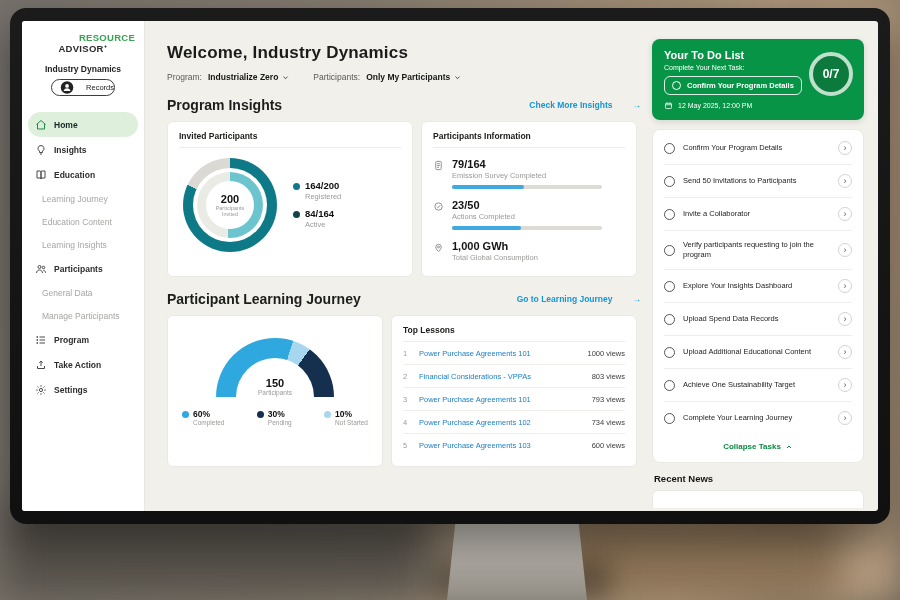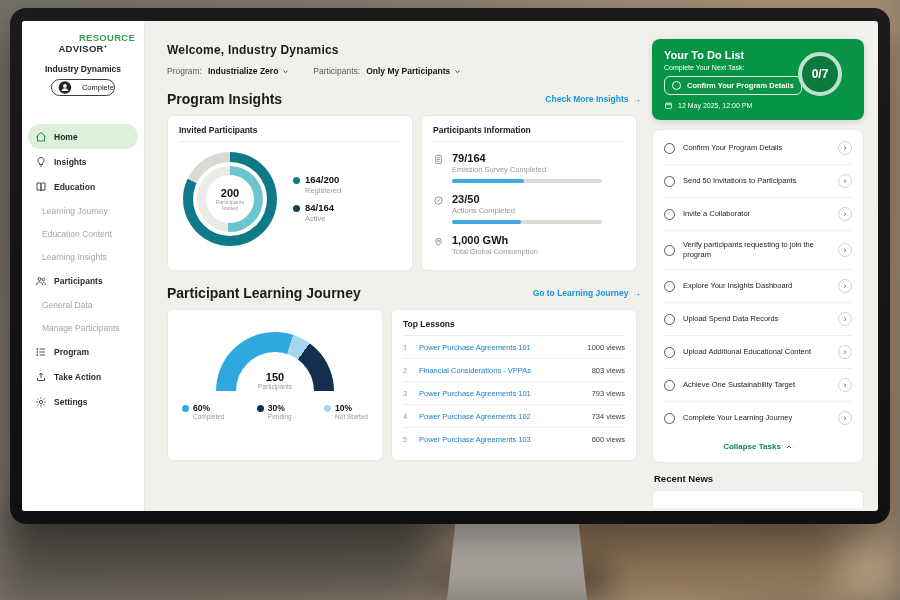--- a/index.html
+++ b/index.html
@@ -18,38 +18,38 @@
   .monitor { position:absolute; left:10px; top:8px; width:880px; height:516px; background:linear-gradient(180deg,#1b1b1b,#101010); border-radius:16px; box-shadow:0 18px 40px rgba(0,0,0,.45); }
   .screen { position:absolute; left:12px; top:13px; width:856px; height:490px; background:#f1f0ea; border-radius:3px; overflow:hidden; }
 
   
   .sidebar { position:absolute; left:0; top:0; bottom:0; width:123px; background:#fff; border-right:1px solid #e7e6e2; padding-top:11px; }
   .logo { text-align:center; font-size:9.5px; font-weight:bold; letter-spacing:.3px; }
   .logo .g { color:#36a452;padding-left:48px; } .logo .d { color:#2b2b2b; } .logo sup { font-size:6px; color:#2b2b2b; }
   .org-name { text-align:center; font-size:8.5px; font-weight:bold; color:#222; margin-top:10px; }
   .sponsor { margin:5px auto 0; width:64px; height:17px; border:1px solid #3c3c3c; border-radius:9px; display:flex; align-items:center; justify-content:center; gap:4px; font-size:7.5px; color:#222; cursor:pointer; }
   .sponsor svg { width:10px; height:10px; }
-  nav { margin-top:12px; padding:16px 6px; }
+  nav { padding:16px 6px; }
   .nav-item { display:flex; align-items:center; gap:7px; height:25px; padding:0 7px; font-size:8.5px; color:#2d2d2d; font-weight:bold; border-radius:13px; cursor:pointer; }
   .nav-item.sub { height:23px; padding-left:14px; color:#a5a5a3; font-weight:normal; }
   .nav-item.active { background:#def0db; color:#17272a; }
   .nav-item.active .nav-icon { color:#1d8a46; }
   .nav-icon { width:12px; height:12px; color:#4a4a4a; flex:none; display:flex; }
   .nav-icon svg, .info-icon svg, .sponsor svg, .cal-icon svg, .chev svg, .collapse-row svg { width:100%; height:100%; display:block; }
 
   
   .main { position:absolute; left:123px; top:0; width:512px; height:100%; padding:22px 0 0 22px; }
-  h1 { font-size:12px; color:#1b1b1b; letter-spacing:.2px; }
+  h1 { font-size:17px; color:#1b1b1b; letter-spacing:.2px; }
   .filters { display:flex; align-items:center; gap:6px; margin-top:9px; font-size:8.5px; color:#5a5a58; }
   .f-value { display:flex; align-items:center; gap:4px; font-weight:bold; color:#161616; cursor:pointer; }
   .chev { width:7px; height:7px; color:#333; display:flex; }
   .f-gap { width:12px; }
   .section-head { display:flex; justify-content:space-between; align-items:center; margin-top:15px; width:474px; }
   h2 { font-size:14px; color:#1d1d1d; }
-  .link { font-size:8.5px; font-weight:bold; color:#1496da; display:flex; gap:4px; align-items:center; cursor:pointer; }
+  .link { font-size:8.5px; font-weight:bold; color:#1496da; display:flex; gap:20px; align-items:center; cursor:pointer; }
   .cards-row { display:flex; gap:8px; margin-top:8px; width:474px; }
   .card { background:#fff; border:1px solid #e9e8e4; border-radius:6px; padding:9px 11px; overflow:hidden; }
   .card h3 { font-size:8.5px; color:#20201e; padding-bottom:6px; border-bottom:1px solid #ececea; }
 
   
   .card-invited { width:246px; height:156px; }
   .card-info { width:216px; height:156px; }
   .donut-wrap { display:flex; align-items:center; margin-top:10px; gap:16px; padding-left:4px; }
   .donut { width:94px; height:94px; border-radius:50%; display:flex; align-items:center; justify-content:center; flex:none; }
   .donut-gap { width:74px; height:74px; border-radius:50%; background:#fff; display:flex; align-items:center; justify-content:center; }
@@ -92,21 +92,21 @@
 
   
   .right { position:absolute; left:630px; top:18px; width:212px; }
   .todo-card { position:relative; background:#089447; border-radius:8px; padding:10px 12px; color:#fff; box-shadow:0 2px 6px rgba(0,0,0,.12); }
   .todo-title { font-size:11px; font-weight:bold; }
   .todo-sub { font-size:7px; margin-top:3px; }
   .todo-next { margin-top:5px; border:1px solid rgba(255,255,255,.85); border-radius:6px; padding:4px 7px; display:flex; align-items:center; gap:6px; font-size:7.5px; font-weight:bold; width:fit-content; max-width:138px; cursor:pointer; }
   .cb-white { width:9px; height:9px; border:1.2px solid #fff; border-radius:50%; flex:none; }
   .todo-date { display:flex; align-items:center; gap:5px; font-size:7px; margin-top:6px; }
   .cal-icon { width:9px; height:9px; color:#fff; flex:none; display:flex; }
-  .todo-progress { position:absolute; right:22px; top:13px; width:44px; height:44px; border-radius:50%; background:#0c7a3c; border:4px solid #bfe0cb; display:flex; align-items:center; justify-content:center; font-size:12px; font-weight:bold; color:#fff; }
+  .todo-progress { position:absolute; right:11px; top:13px; width:44px; height:44px; border-radius:50%; background:#0c7a3c; border:4px solid #bfe0cb; display:flex; align-items:center; justify-content:center; font-size:12px; font-weight:bold; color:#fff; }
   .task-card { margin-top:9px; background:#fff; border-radius:8px; padding:2px 11px; border:1px solid #e9e8e4; }
   .task-row { display:flex; align-items:center; gap:8px; padding:9px 0; border-bottom:1px solid #eeeeec; cursor:pointer; }
   .task-cb { width:11px; height:11px; border:1.3px solid #555; border-radius:50%; flex:none; }
   .task-label { flex:1; font-size:7.5px; color:#1d1d1d; line-height:1.35; }
   .task-go { width:14px; height:14px; border:1px solid #d2d2cf; border-radius:50%; color:#555; font-size:9px; display:flex; align-items:center; justify-content:center; flex:none; line-height:1; }
   .collapse-row { display:flex; align-items:center; justify-content:center; gap:4px; padding:8px 0 9px; color:#0b8a43; font-size:8px; font-weight:bold; cursor:pointer; }
   .collapse-row svg { width:8px; height:8px; }
   .news-title { font-size:9.5px; font-weight:bold; color:#151515; margin:10px 0 0 2px; }
   .news-card { margin-top:6px; background:#fff; border:1px solid #e9e8e4; border-bottom:none; border-radius:6px 6px 0 0; height:18px; }
 </style>
@@ -128,21 +128,21 @@
       <span class="g">RESOURCE</span>
       <span class="d">ADVISOR</span><sup>+</sup>
     </div>
     <div class="org-name">Industry Dynamics</div>
     <div class="sponsor">
       <svg viewBox="0 0 24 24">
             <circle cx="12" cy="12" r="10" fill="#222"></circle>
             <circle cx="12" cy="9.5" r="3" fill="#fff"></circle>
             <path d="M6.5 17.5c1-3 3.2-4.2 5.5-4.2s4.5 1.2 5.5 4.2" fill="#fff"></path>
           </svg>
-      <span>Complete</span>
+      <span>Records</span>
     </div>
     <nav>
       <div class="nav-item active">
         <span class="nav-icon">
               <svg viewBox="0 0 24 24" fill="none" stroke="currentColor" stroke-width="2">
                 <path d="M3 11L12 3l9 8M5 10v10h14V10"></path>
               </svg>
             </span>
         <span>Home</span>
       </div>

